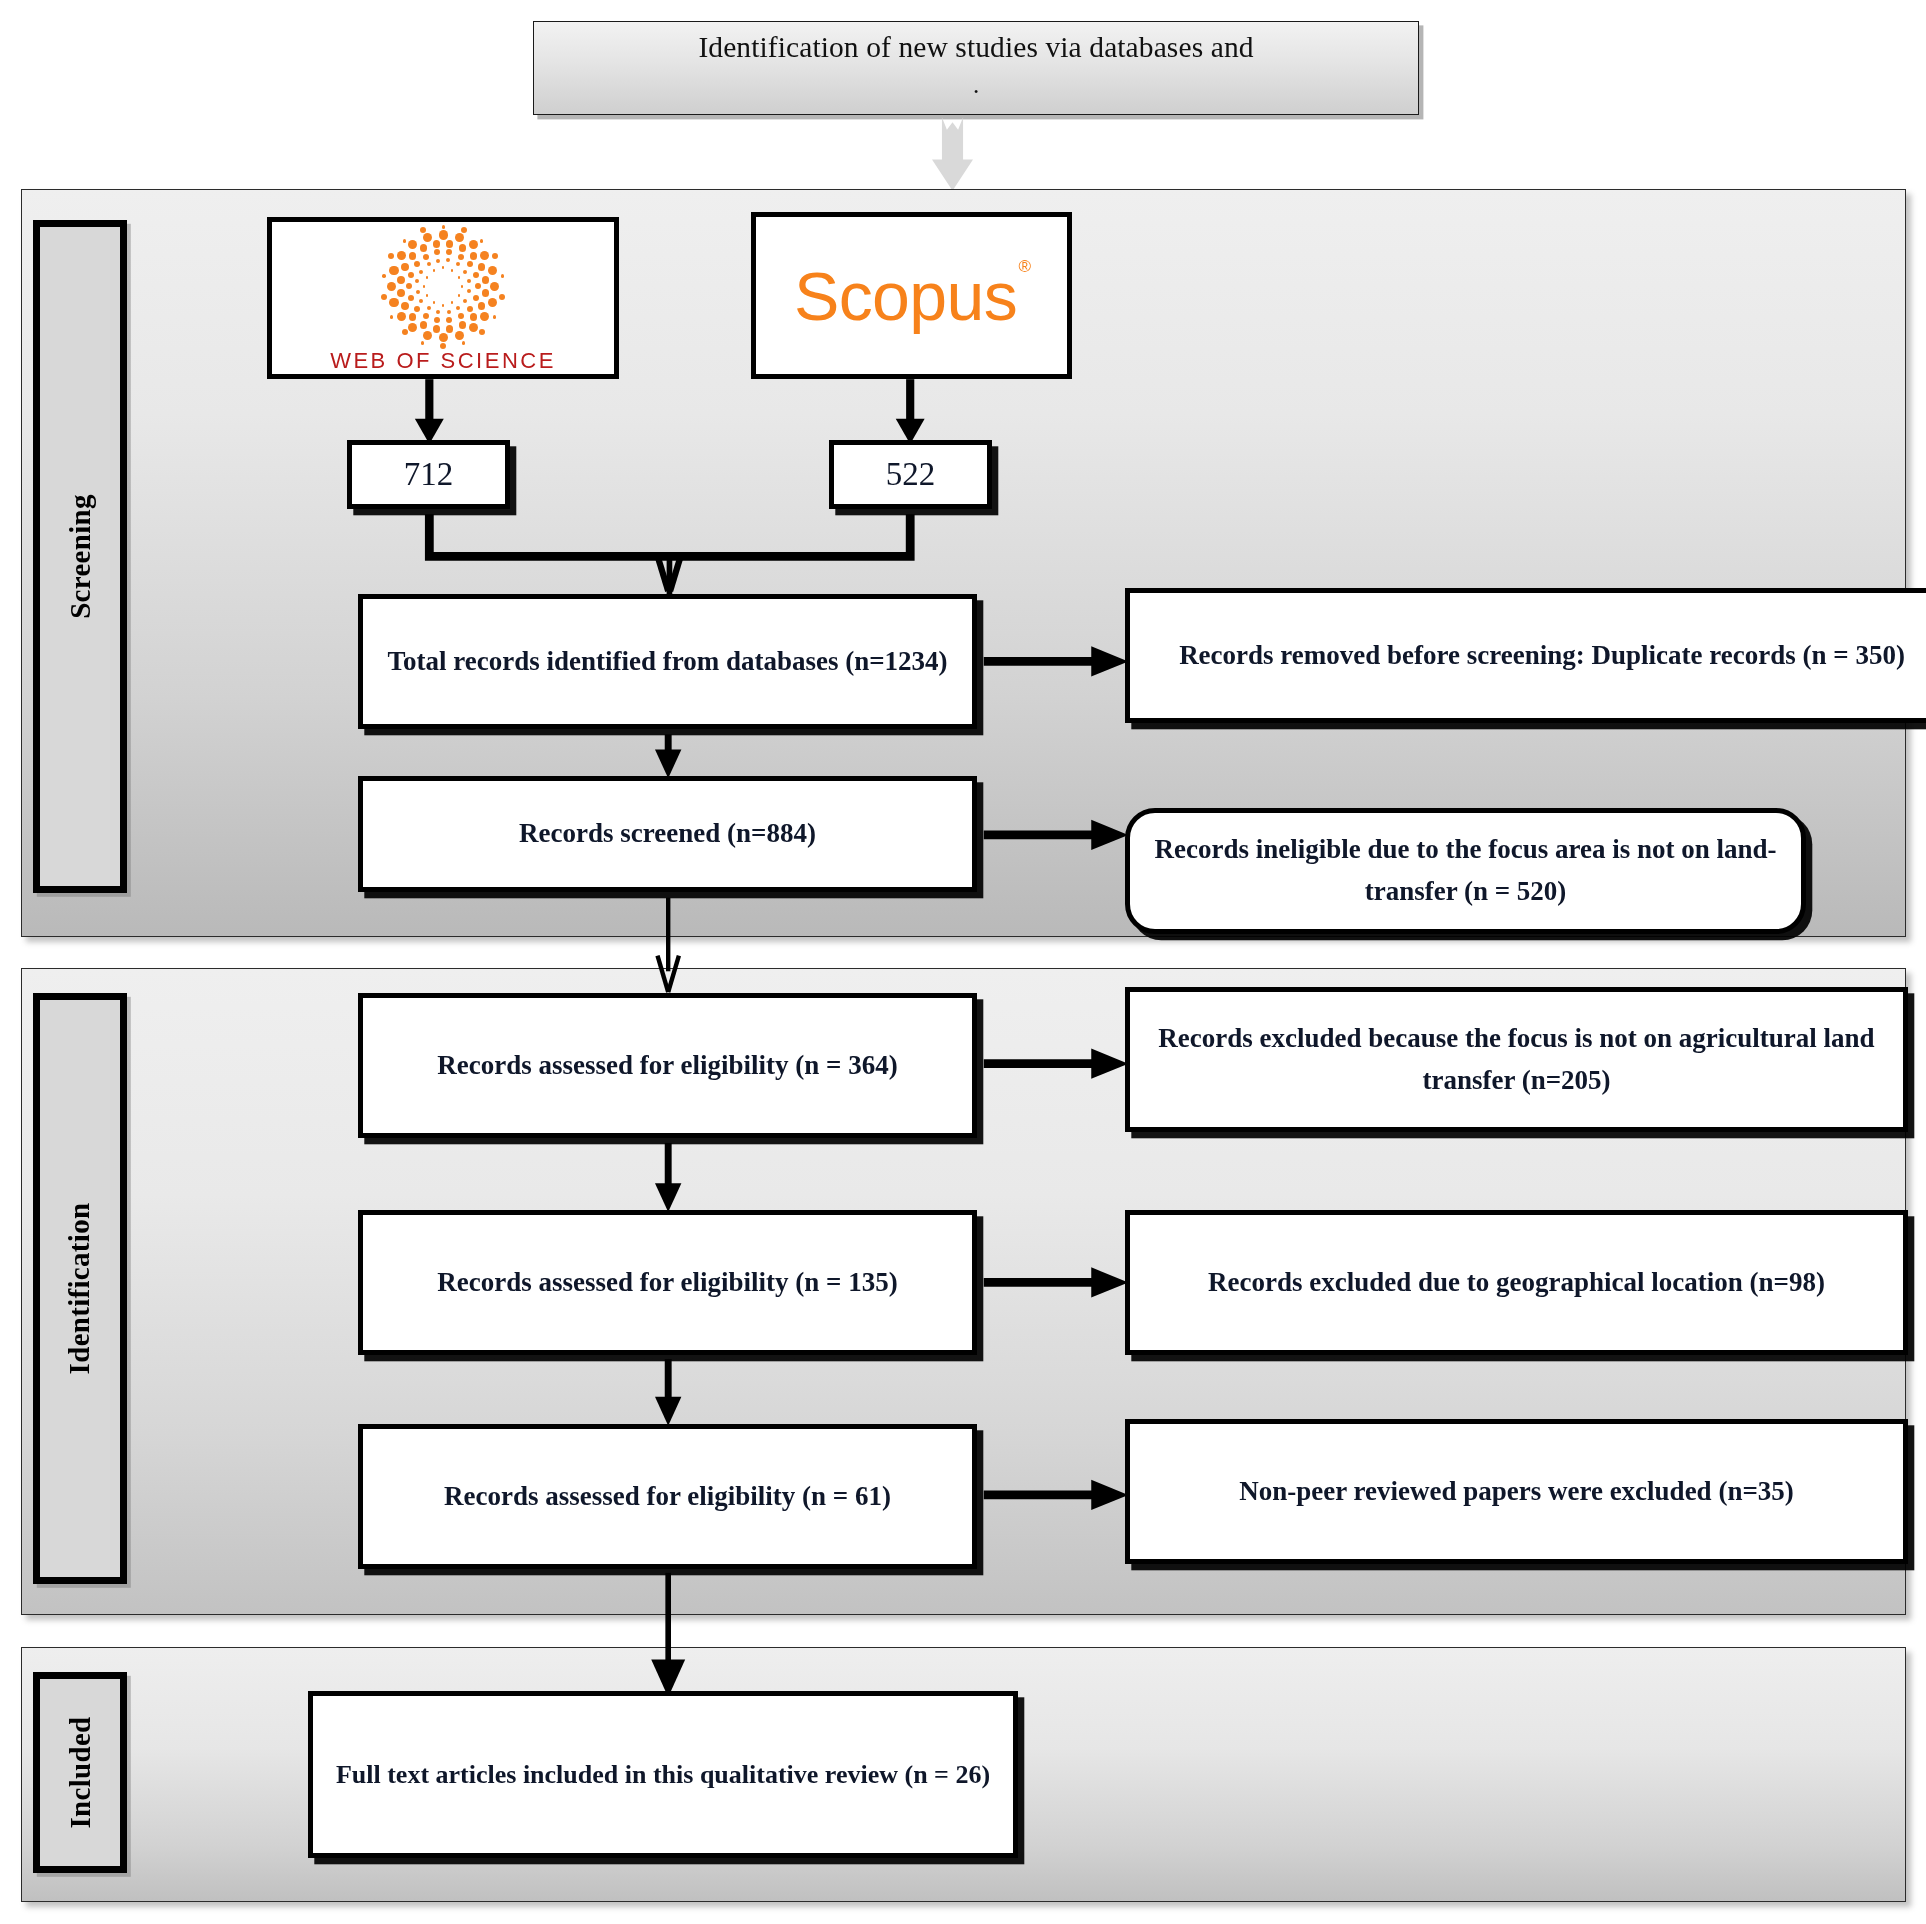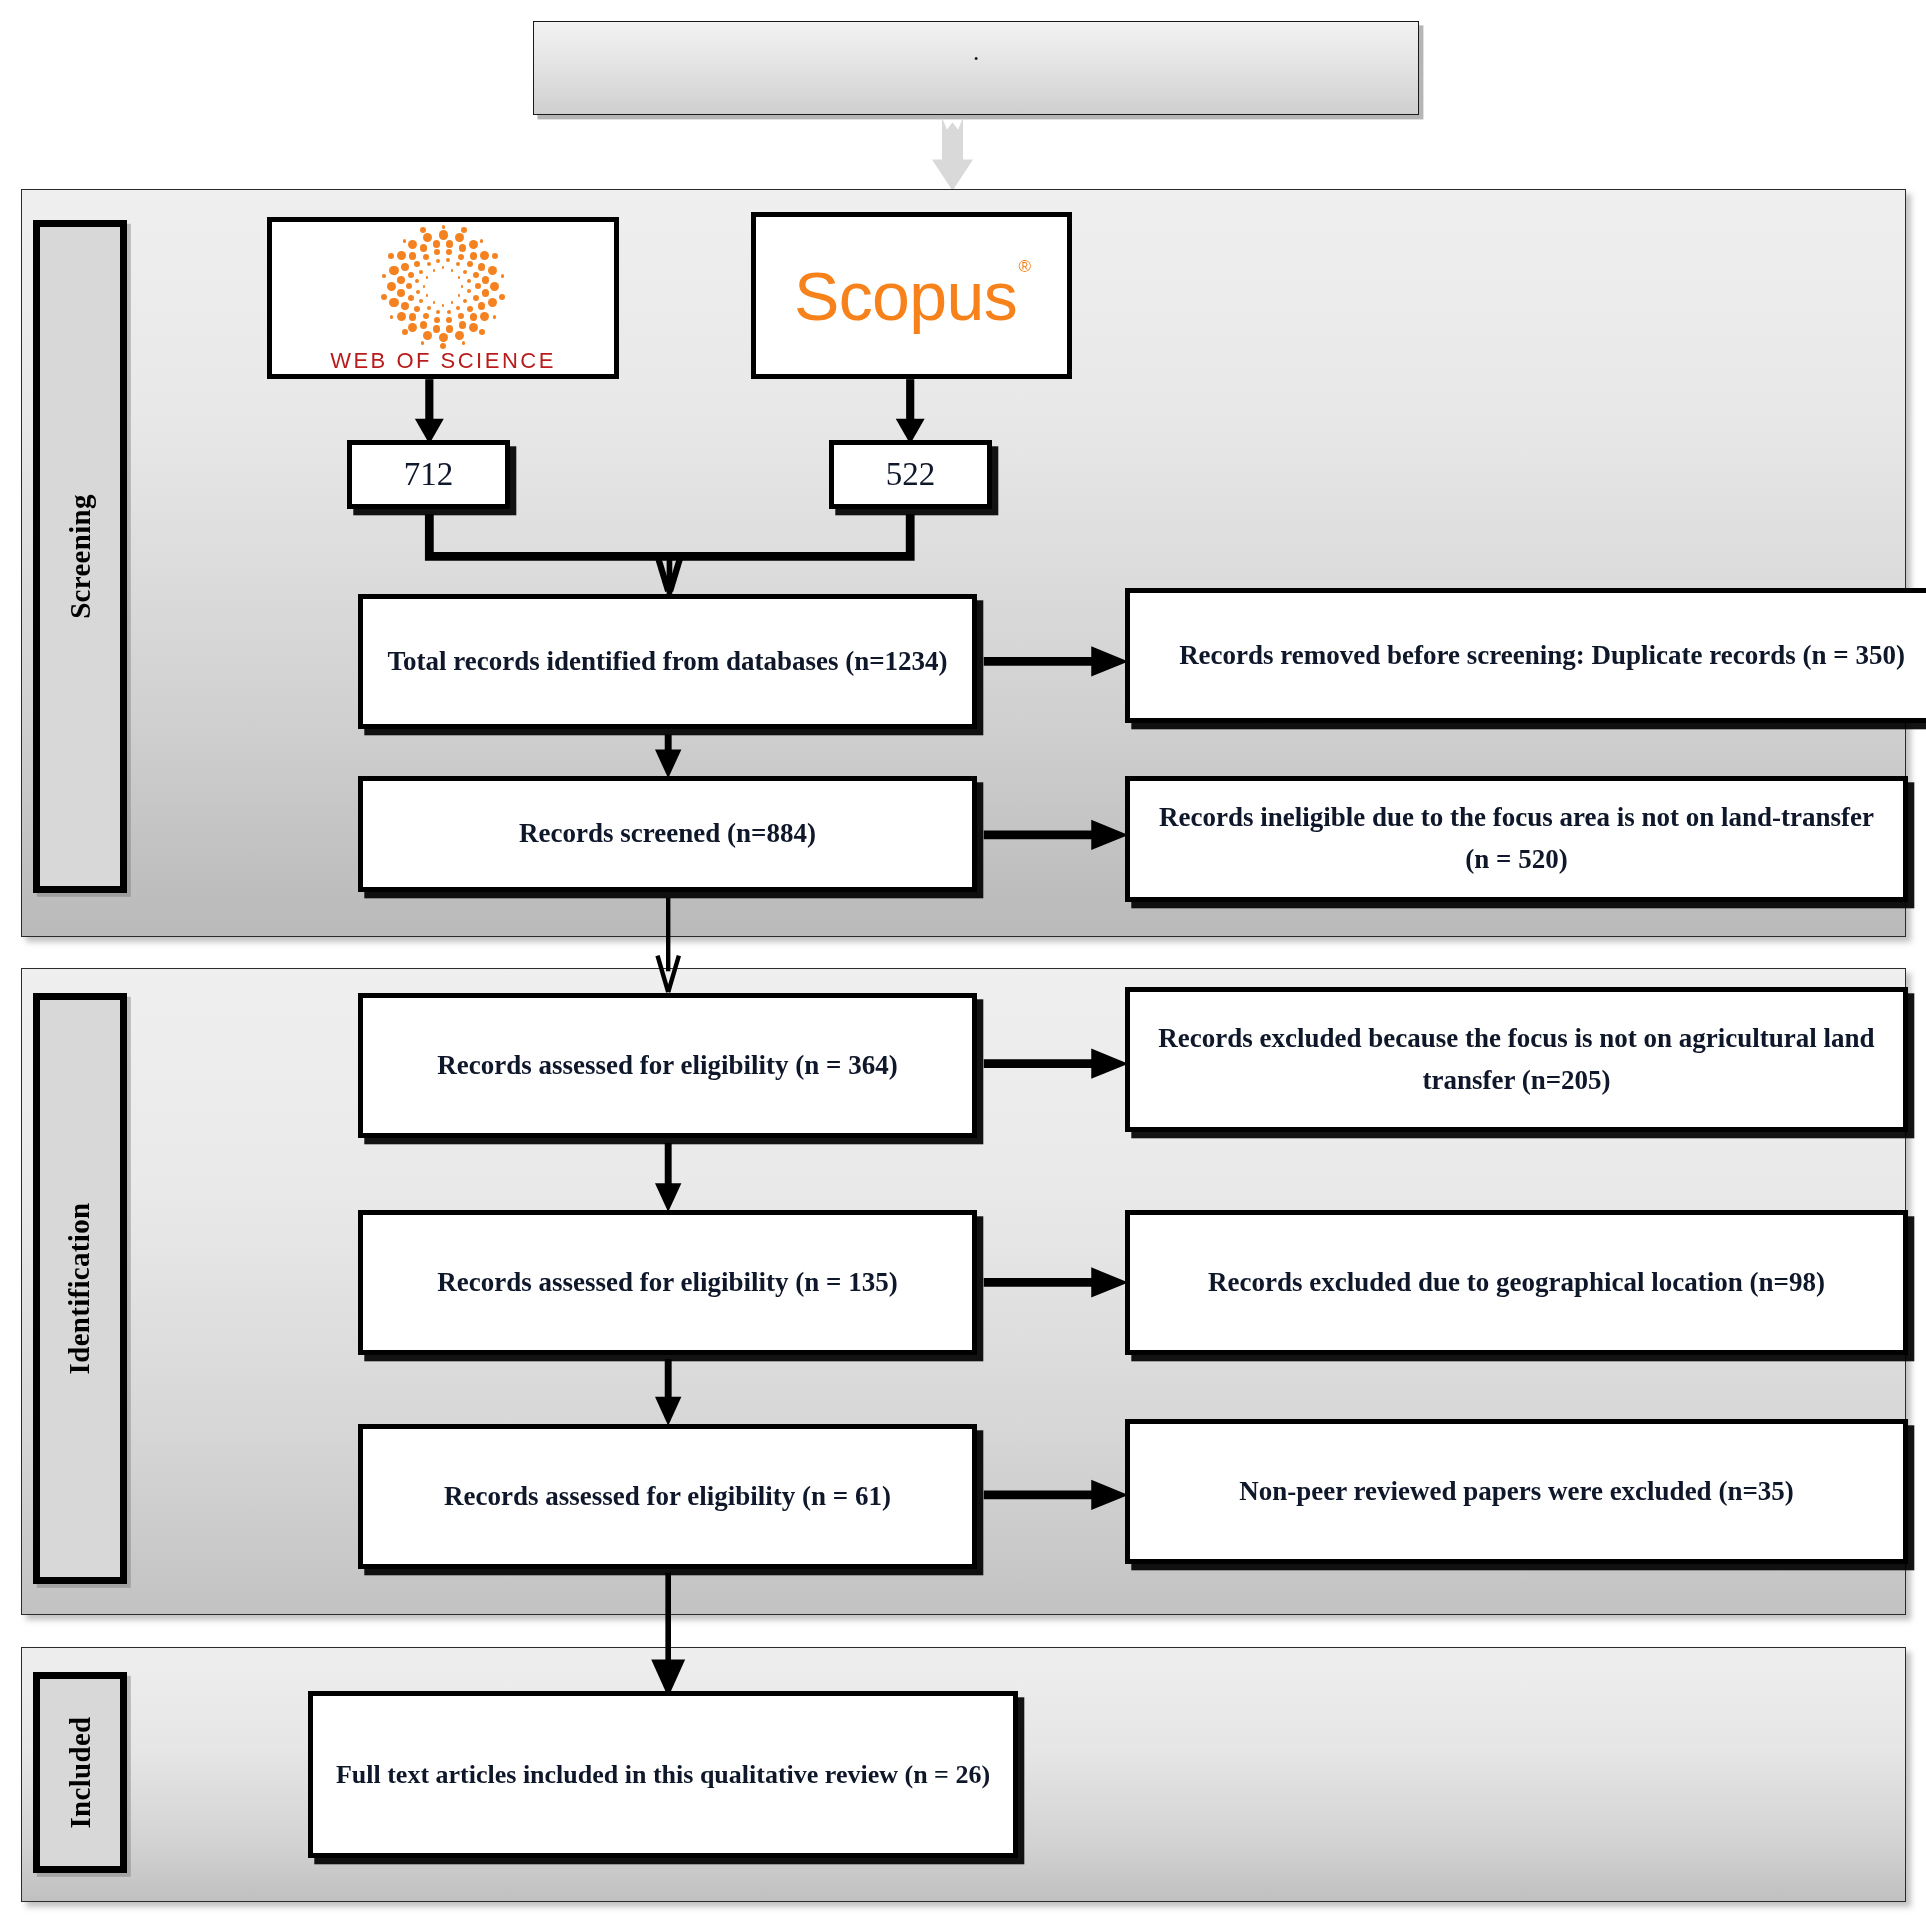--- a/index.html
+++ b/index.html
@@ -91,40 +91,41 @@
   }
   .rbox .txt{font-size:27px;line-height:1.55;color:#0f172a;font-weight:bold;padding:0 16.3px;}
   .count-box .txt{font-size:33px;font-weight:normal;}
 
   #box-712{left:347px;top:440px;width:163px;height:69px;}
   #box-522{left:829px;top:440px;width:163px;height:69px;}
 
   #box-total   {left:358px;top:594px;width:619px;height:135px;}
   #box-removed {left:1125px;top:588px;width:834px;height:135px;}
   #box-screened{left:358px;top:776px;width:619px;height:116px;}
-  #box-inelig  {left:1125px;top:776px;width:783px;height:126px;}
+  #box-inelig  {left:1125px;top:808px;width:681px;height:126px;border-radius:30px;}
 
   #box-elig1{left:358px;top:993px;width:619px;height:145px;}
   #box-exc1 {left:1125px;top:987px;width:783px;height:145px;}
   #box-elig2{left:358px;top:1210px;width:619px;height:145px;}
   #box-exc2 {left:1125px;top:1210px;width:783px;height:145px;}
   #box-elig3{left:358px;top:1424px;width:619px;height:145px;}
   #box-exc3 {left:1125px;top:1419px;width:783px;height:145px;}
 
   #box-included{left:308px;top:1691px;width:710px;height:167px;}
   #box-included .txt{font-size:26px;line-height:1.5;}
   #box-included b{font-weight:bold;}
 
   
   #wires{position:absolute;left:0;top:0;width:1926px;height:1925px;pointer-events:none;}
 </style>
 </head>
 <body>
 
 <div class="abs" id="header-box">
+  <div class="t1">Identification of new studies via databases and</div>
   <div class="t2">.</div>
 </div>
 
 <svg class="abs" id="header-arrow" viewBox="0 0 66 118">
   <polygon points="16,0 24,20 33,8 42,20 50,0 50,68 66,68 33,118 0,68 16,68" fill="#d9d9d9"></polygon>
 </svg>
 
 <div class="abs panel" id="panel-screening"></div>
 <div class="abs panel" id="panel-identification"></div>
 <div class="abs panel" id="panel-included"></div>

